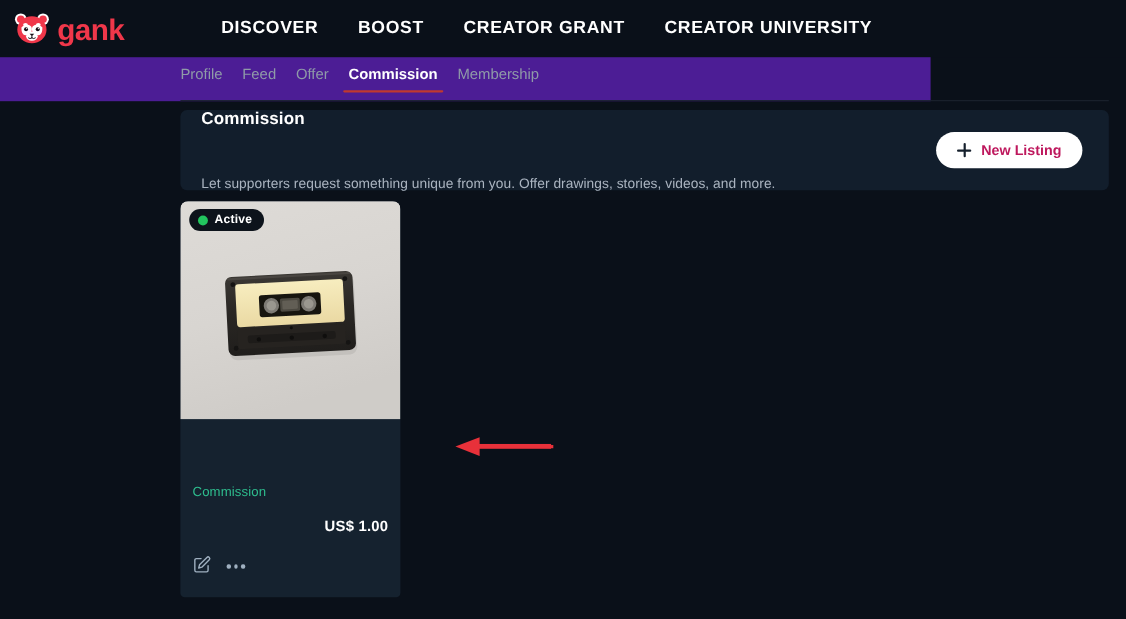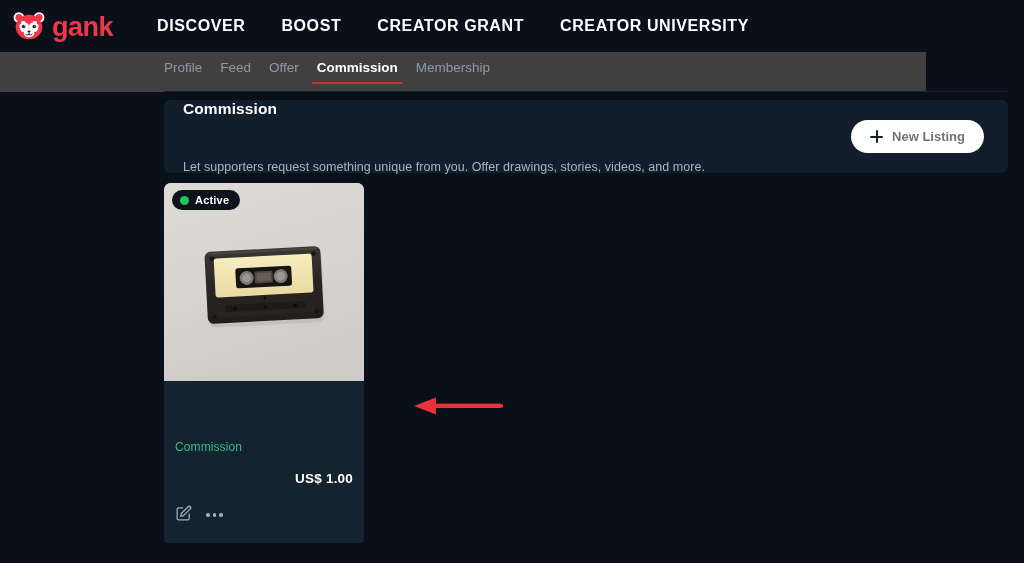--- a/index.html
+++ b/index.html
@@ -20,20 +20,21 @@
 
   
   .topbar {
     position: absolute;
     top: 0; left: 0;
     width: 1024px;
     height: 52px;
     background: #0a1019;
     display: flex;
     align-items: center;
+    gap: 44px;
   }
 
   .brand {
     display: flex;
     align-items: center;
     margin-left: 12px;
     gap: 6px;
     cursor: pointer;
   }
 
@@ -70,23 +71,23 @@
     margin-right: 36px;
     white-space: nowrap;
     cursor: pointer;
   }
   .nav-link:last-child { margin-right: 0; }
 
   
   .tabsbar {
     position: absolute;
     top: 52px; left: 0;
-    width: 926px;
+    width: 846px;
     height: 40px;
-    background: #404040;
+    background: #4c1d95;
   }
 
   .tabs {
     position: absolute;
     left: 164px;
     top: 8px;
     display: flex;
     align-items: flex-end;
     gap: 0;
   }
@@ -154,21 +155,21 @@
     color: #aab4c0;
     letter-spacing: 0.05px;
     margin-top: 42px;
   }
 
   .new-listing-btn {
     display: flex;
     align-items: center;
     gap: 9px;
     background: #ffffff;
-    color: #737373;
+    color: #be185d;
     border: none;
     border-radius: 999px;
     height: 33px;
     padding: 0 19px;
     font-size: 13px;
     font-weight: 700;
     font-family: "Liberation Sans", sans-serif;
     cursor: pointer;
     white-space: nowrap;
   }

